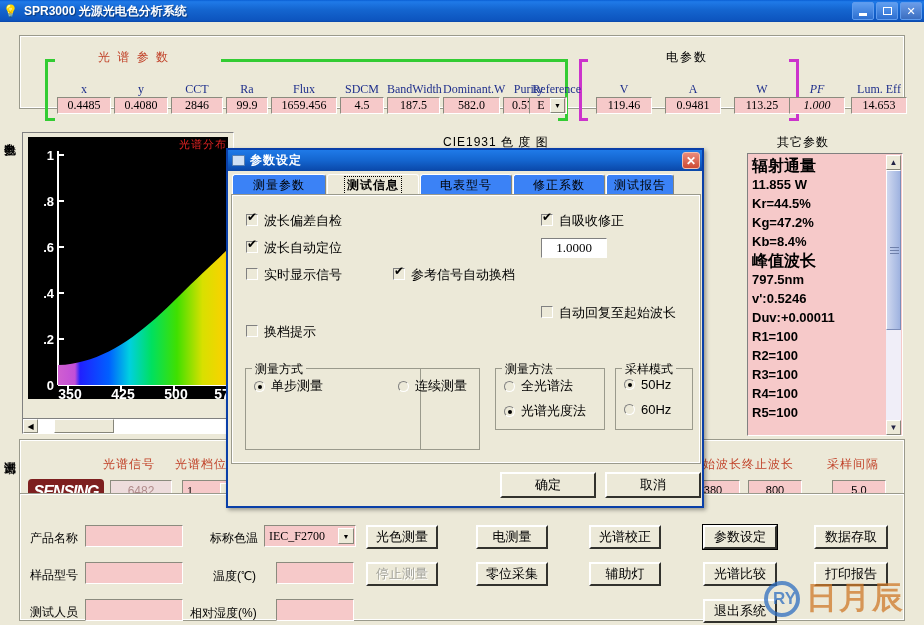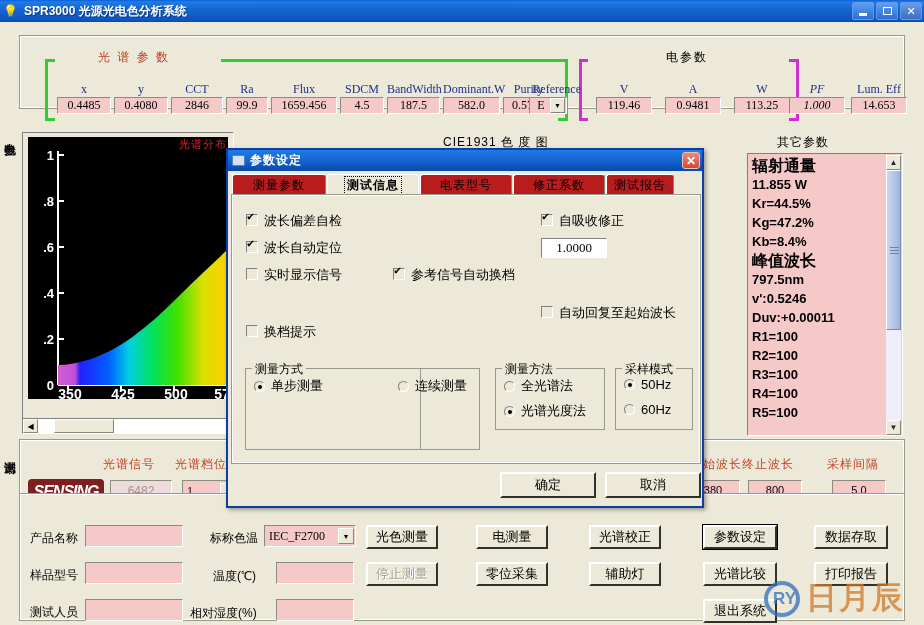--- a/index.html
+++ b/index.html
@@ -189,33 +189,33 @@
   #dlgTitle .t { color:#fff; font-size:12px; font-weight:bold; margin-left:5px; letter-spacing:1px;}
   #dlgTitle .ico { width:13px; height:11px; background:#cfe0f5; border:1px solid #5a80b0; border-radius:1px; }
   #dlgClose {
     margin-left:auto; width:18px; height:17px; margin-right:2px;
     background:linear-gradient(to bottom,#e98b7c,#cf4a33);
     border:1px solid #f0c0b0; border-radius:3px;
     color:#fff; font-size:12px; font-weight:bold; display:flex; align-items:center; justify-content:center;
   }
   #tabstrip { position:absolute; left:4px; top:24px; width:468px; height:22px; display:flex; }
   .tab {
-    height:22px; background:#b91c1c;
+    height:22px; background:#3b82f6;
     border:1px solid #fff; border-right-color:#86867a; border-bottom:none;
     border-radius:3px 3px 0 0;
     font-size:12px; color:#000; display:flex; align-items:center; justify-content:center;
     margin-right:1px; letter-spacing:1px;
   }
   .tab.active { font-weight:bold; border-color:#fff; background:#ece9d8; }
   .tab.active .inner { border:1px dotted #000; padding:0 2px; }
   #tabpage {
     position:absolute; left:4px; top:45px; width:468px; height:268px;
     background:#ece9d8; border:1px solid #fff; outline:1px solid #9a9a8c;
   }
-  .cbrow { position:absolute; display:flex; align-items:flex-start; font-size:13px; color:#000; white-space:nowrap;font-family:Liberation Mono, monospace; }
+  .cbrow { position:absolute; display:flex; align-items:flex-start; font-size:13px; color:#000; white-space:nowrap; }
   .cbx {
     width:12px; height:12px; background:#ece9d8; flex:0 0 12px;
     border:1px solid #808080; border-right-color:#fff; border-bottom-color:#fff;
     margin-right:6px; margin-top:2px; position:relative;
   }
   .cbx.on::after {
     content:"✔"; position:absolute; left:0px; top:-4px; font-size:12px; color:#000; line-height:12px;
   }
   .rbrow { position:absolute; display:flex; align-items:center; font-size:13px; color:#000; white-space:nowrap;}
   .rbx {

